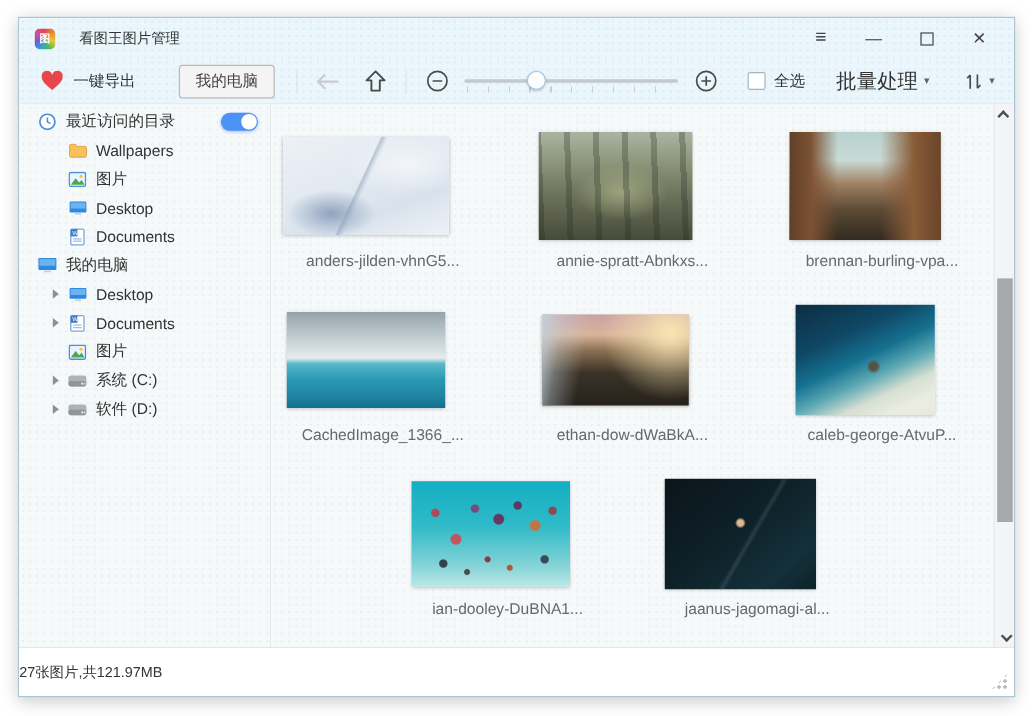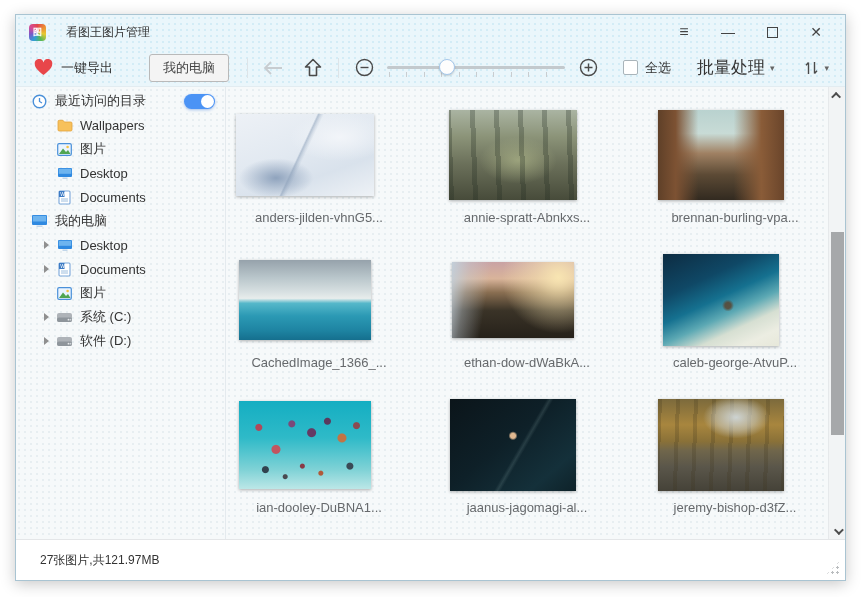--- a/index.html
+++ b/index.html
@@ -110,21 +110,21 @@
   
   .vscroll { position:absolute; right:0; top:0; bottom:0; width:17px; background:#f2f4f5; border-left:1px solid #e6e9eb; }
   .vs-arrow { position:absolute; left:0; width:17px; height:16px; display:flex; align-items:center; justify-content:center; }
   .vs-up { top:0; } .vs-dn { bottom:0; }
   .chev { width:7px; height:7px; border-left:2px solid #4d4d4d; border-top:2px solid #4d4d4d; }
   .chev.up { transform:rotate(45deg) translateY(2px); }
   .chev.dn { transform:rotate(225deg) translateY(2px); }
   .vs-thumb { position:absolute; left:2px; width:13px; top:145px; height:203px; background:#a6a8aa; }
 
   
-  .statusbar { height:41px; flex:0 0 auto; background:#fff; border-top:1px solid #e4e6e8; display:flex; align-items:center; padding:0 24px; position:relative; }
+  .statusbar { height:41px; flex:0 0 auto; background:#fff; border-top:1px solid #e4e6e8; display:flex; align-items:center; padding:0 0; position:relative; }
   .status-text { font-size:12px; color:#333; }
   .grip { position:absolute; right:5px; bottom:5px; width:14px; height:14px;
           background-image: radial-gradient(#b9bcbe 1.3px, transparent 1.4px);
           background-size:5px 5px; background-position:bottom right;
           clip-path: polygon(100% 0, 100% 100%, 0 100%); }
 
   svg { display:block; }
 </style>
 </head>
 <body>
@@ -383,26 +383,20 @@
                 <div class="ph ph7"></div>
               </div>
             <div class="fname">ian-dooley-DuBNA1...</div>
           </div>
           <div class="cell">
             <div class="thumbbox">
                 <div class="ph ph8"></div>
               </div>
             <div class="fname">jaanus-jagomagi-al...</div>
           </div>
-          <div class="cell">
-            <div class="thumbbox">
-                <div class="ph ph9"></div>
-              </div>
-            <div class="fname">jeremy-bishop-d3fZ...</div>
-          </div>
 
         </div>
 
         <div class="vscroll">
           <div class="vs-arrow vs-up">
               <span class="chev up"></span>
             </div>
           <div class="vs-thumb"></div>
           <div class="vs-arrow vs-dn">
               <span class="chev dn"></span>

